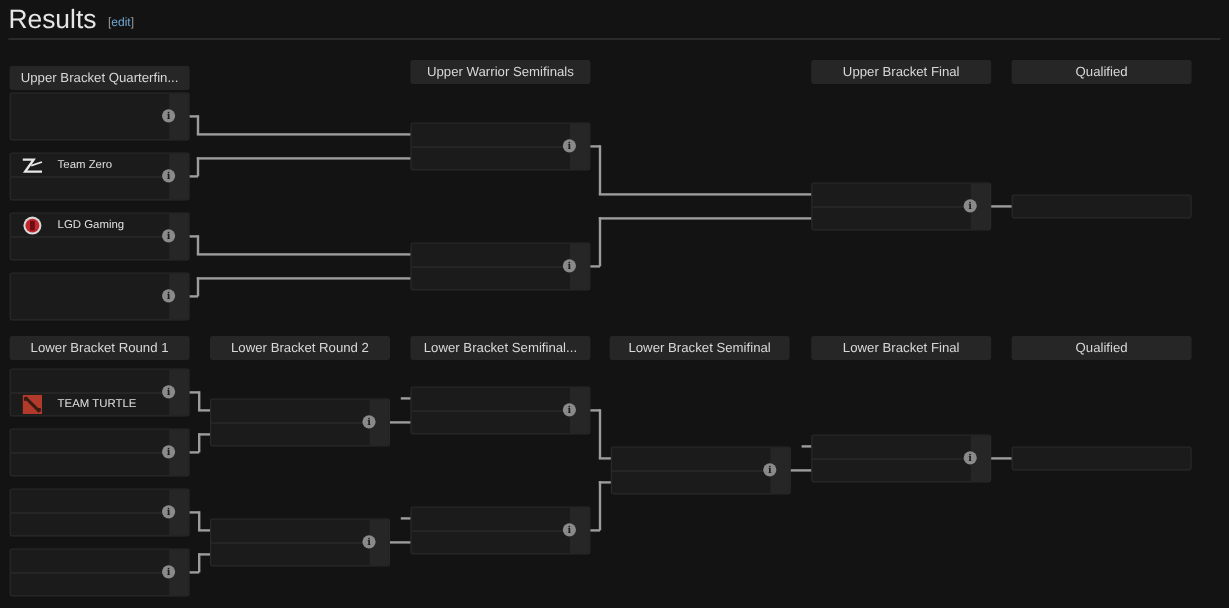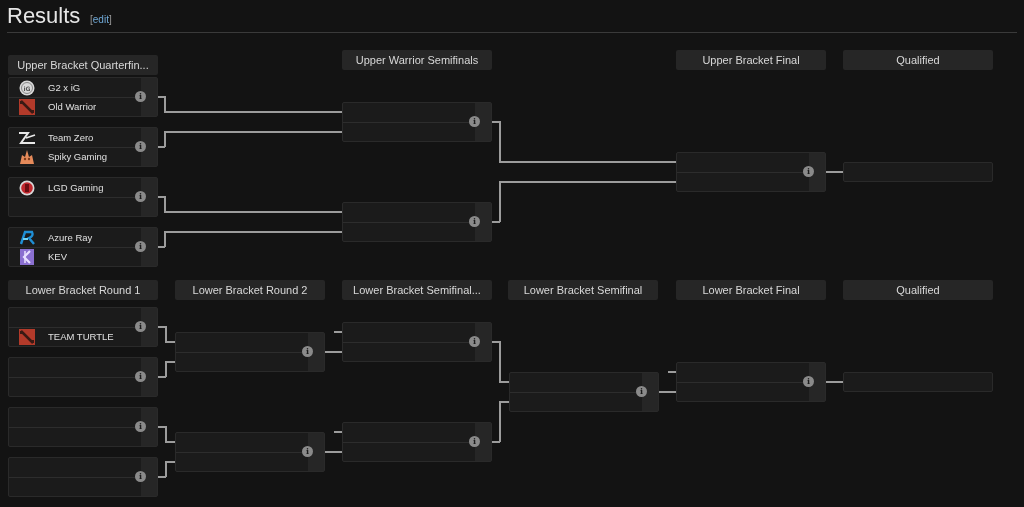--- a/index.html
+++ b/index.html
@@ -55,64 +55,33 @@
 <div class="title">Results</div>
 <div class="edit">[<a href="#">edit</a>]</div>
 <div class="rule"></div>
 
 <div class="hdr" style="left:8px;top:55px">Upper Bracket Quarterfin...</div>
 <div class="hdr" style="left:342px;top:50px">Upper Warrior Semifinals</div>
 <div class="hdr" style="left:676px;top:50px">Upper Bracket Final</div>
 <div class="hdr" style="left:843px;top:50px">Qualified</div>
 
 <div class="match" style="left:8px;top:77px">
-  <div class="slot top">
-    <span class="logo">
-      <svg width="18" height="16" viewBox="0 0 18 16">
-          <circle cx="9" cy="8" r="7.5" fill="#d9d9d9"></circle>
-          <circle cx="9" cy="8" r="5.5" fill="none" stroke="#888" stroke-width="1"></circle>
-          <text x="9" y="10.5" font-size="6" text-anchor="middle" fill="#555" font-family="DejaVu Sans, sans-serif" font-weight="bold">iG</text>
-        </svg>
-    </span>
-    <span>G2 x iG</span>
-  </div>
-  <div class="slot bot">
-    <span class="logo">
-      <svg width="18" height="16" viewBox="0 0 18 16">
-          <rect x="1" y="0" width="16" height="16" fill="#b23a2a"></rect>
-          <path d="M3 2 L15 14" stroke="#3a1a14" stroke-width="2.5"></path>
-          <rect x="2" y="2" width="3" height="3" fill="#3a1a14"></rect>
-          <rect x="13" y="11" width="3" height="3" fill="#3a1a14"></rect>
-        </svg>
-    </span>
-    <span>Old Warrior</span>
-  </div>
   <div class="info-col"></div>
   <div class="info">i</div>
 </div>
 
 <div class="match" style="left:8px;top:127px">
   <div class="slot top">
     <span class="logo">
       <svg width="18" height="16" viewBox="0 0 18 16">
           <path d="M1 3 L10 3 L3 13 L17 13" stroke="#e8e8e8" stroke-width="2" fill="none"></path>
           <path d="M8 8 L17 5" stroke="#e8e8e8" stroke-width="1.5"></path>
         </svg>
     </span>
     <span>Team Zero</span>
-  </div>
-  <div class="slot bot">
-    <span class="logo">
-      <svg width="18" height="16" viewBox="0 0 18 16">
-          <path d="M2 15 L4 6 L7 8 L9 1 L11 8 L14 6 L16 15 Z" fill="#e58a5a"></path>
-          <circle cx="7" cy="10" r="1.2" fill="#7a3a1a"></circle>
-          <circle cx="11" cy="10" r="1.2" fill="#7a3a1a"></circle>
-        </svg>
-    </span>
-    <span>Spiky Gaming</span>
   </div>
   <div class="info-col"></div>
   <div class="info">i</div>
 </div>
 
 <div class="match" style="left:8px;top:177px">
   <div class="slot top">
     <span class="logo">
       <svg width="18" height="16" viewBox="0 0 18 16">
           <circle cx="9" cy="8" r="7.5" fill="#d8d8d8"></circle>
@@ -120,39 +89,20 @@
           <rect x="7" y="4" width="4" height="8" fill="#6b0e12"></rect>
         </svg>
     </span>
     <span>LGD Gaming</span>
   </div>
   <div class="info-col"></div>
   <div class="info">i</div>
 </div>
 
 <div class="match" style="left:8px;top:227px">
-  <div class="slot top">
-    <span class="logo">
-      <svg width="18" height="16" viewBox="0 0 18 16">
-          <path d="M3 14 L7 2 L14 2 Q16 6 11 8 L16 14" stroke="#1f8fd6" stroke-width="2.4" fill="none"></path>
-          <path d="M5 9 L10 9" stroke="#6fd3f5" stroke-width="2"></path>
-        </svg>
-    </span>
-    <span>Azure Ray</span>
-  </div>
-  <div class="slot bot">
-    <span class="logo">
-      <svg width="18" height="16" viewBox="0 0 18 16">
-          <rect x="2" y="0" width="14" height="16" fill="#8a6fd0"></rect>
-          <path d="M12 2 L6 8 L12 14" stroke="#e8e0ff" stroke-width="2.2" fill="none"></path>
-          <path d="M7 2 L7 14" stroke="#e8e0ff" stroke-width="1.5"></path>
-        </svg>
-    </span>
-    <span>KEV</span>
-  </div>
   <div class="info-col"></div>
   <div class="info">i</div>
 </div>
 
 <div class="match" style="left:342px;top:102px">
   <div class="slot top"></div>
   <div class="slot bot"></div>
   <div class="info-col"></div>
   <div class="info">i</div>
 </div>

